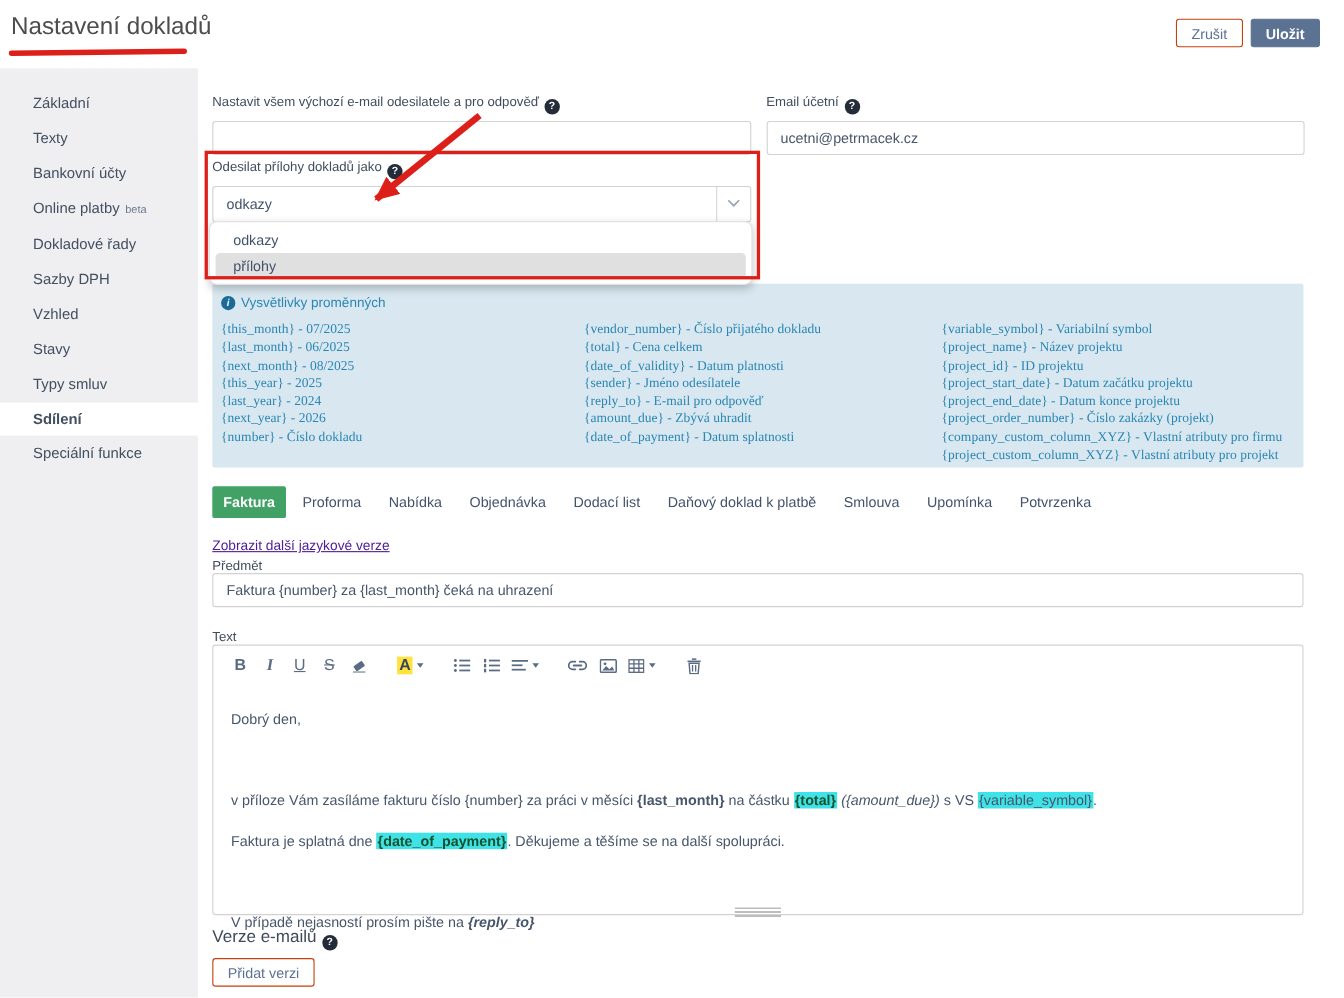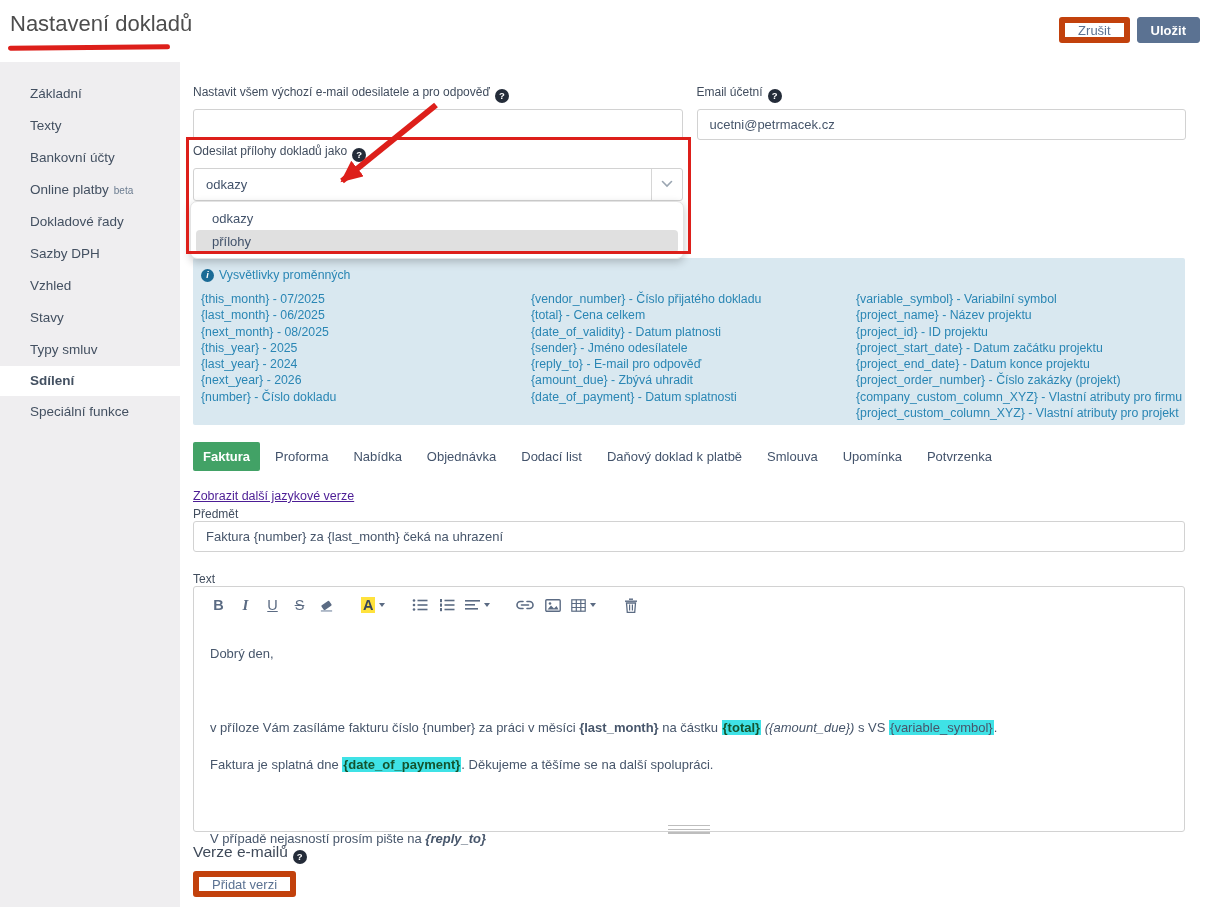--- a/index.html
+++ b/index.html
@@ -9,21 +9,21 @@
     background:#ffffff; position:relative; overflow:hidden; color:#47566b;
   }
   
   .header { position:absolute; left:0; top:0; width:1222px; height:62px; background:#fff; z-index:3; }
   .page-title { position:absolute; left:10px; top:11px; font-size:22px; color:#4d4d4d; }
   .title-underline { position:absolute; left:8px; top:45px; width:162px; height:5px;
     background:#dd1f1a; border-radius:3px; transform:rotate(-0.6deg); }
   .header-buttons { position:absolute; right:22px; top:17px; display:flex; gap:7px; }
   .btn { font-size:13px; border-radius:3px; height:26px; padding:0 13px; display:inline-flex;
     align-items:center; justify-content:center; cursor:pointer; font-family:inherit; }
-  .btn-outline { background:#fff; border:6px solid #c2410c; color:#5b7292; }
+  .btn-outline { background:#fff; border:1px solid #c2410c; color:#5b7292; }
   .btn-primary { background:#5b7292; border:1px solid #5b7292; color:#fff; font-weight:bold; }
   
   .sidebar { position:absolute; left:0; top:62px; width:180px; height:845px; background:#efeef0; padding-top:16px; z-index:2; }
   .side-item { height:32px; line-height:32px; padding-left:30px; font-size:13.5px; color:#435061; cursor:pointer; white-space:nowrap; }
   .side-item.active { background:#fff; font-weight:bold; height:30px; line-height:30px; }
   .beta { font-size:10px; color:#6b7c90; margin-left:5px; }
   
   .main { position:absolute; left:180px; top:62px; width:1042px; height:845px; background:#fff; z-index:1;padding-left:40px; }
   .field-label { font-size:12px; color:#414d5e; display:block; margin-bottom:6px; white-space:nowrap; }
   .help { display:inline-flex; align-items:center; justify-content:center; width:14px; height:14px;
@@ -43,21 +43,21 @@
   .dd-opt { height:23px; line-height:23px; padding-left:16px; font-size:13px; color:#43536b; margin:0 5px; border-radius:4px; cursor:pointer; }
   .dd-opt.hl { background:#e0e0e0; }
   
   .varbox { position:absolute; left:13px; top:196px; width:992px; height:167px; background:#d9e8f0;
     border-radius:2px; padding:10px 0 0 8px; color:#2a86b4; font-size:12.3px; }
   .var-title { margin-bottom:9px; display:flex; align-items:center; gap:5px; }
   .info-ic { display:inline-flex; align-items:center; justify-content:center; width:13px; height:13px;
     border-radius:50%; background:#1a6b96; color:#fff; font-size:9px; font-weight:bold; font-style:italic; }
   .info-ic::after { content:"i"; }
   .var-cols { display:flex; }
-  .var-col { line-height:16.3px; white-space:nowrap; }
+  .var-col { line-height:16.3px; white-space:nowrap;font-family:Liberation Serif, serif; }
   .var-col.c1 { width:330px; } .var-col.c2 { width:325px; }
   
   .tabs { position:absolute; left:13px; top:380px; display:flex; gap:5px; height:29px; }
   .tab { padding:0 10px; line-height:29px; font-size:13px; color:#43536b; cursor:pointer; white-space:nowrap; }
   .tab.active { background:#42a266; color:#fff; font-weight:bold; border-radius:2px; }
   .lang-link { position:absolute; left:13px; top:427px; font-size:12.5px; color:#4c1d95; text-decoration:underline; cursor:pointer; }
   .subject-label { position:absolute; left:13px; top:445px; }
   .subject-input { position:absolute; left:13px; top:459px; width:992px; }
   .text-label { position:absolute; left:13px; top:510px; }
   

